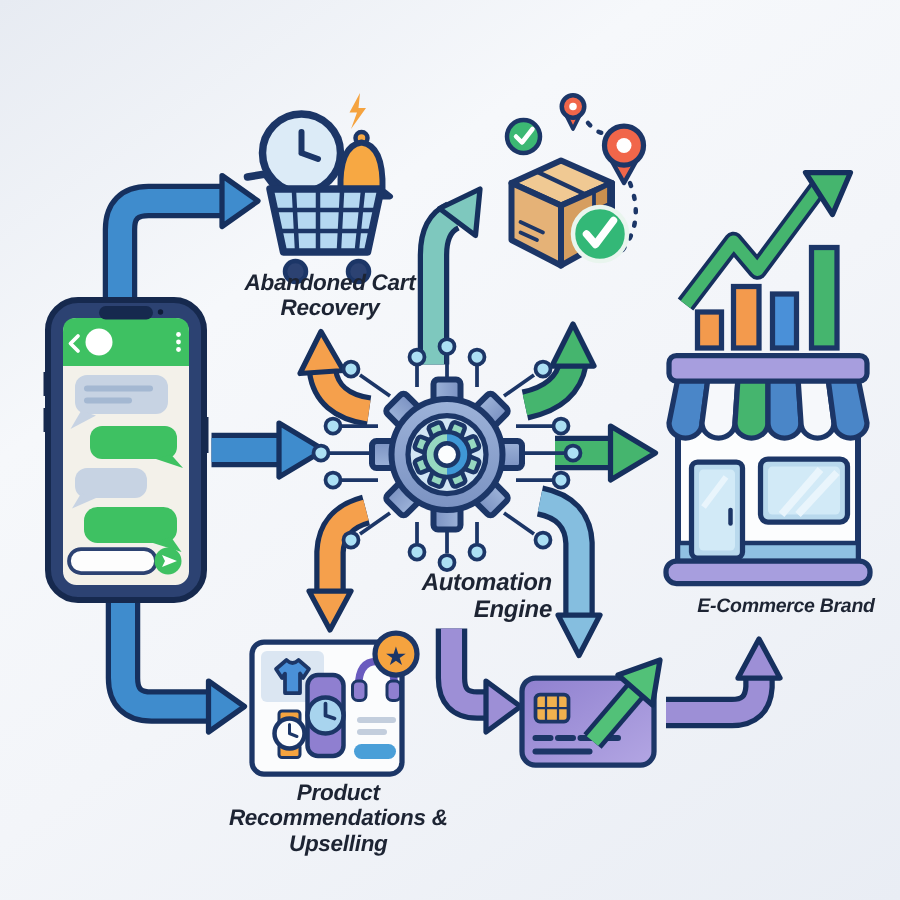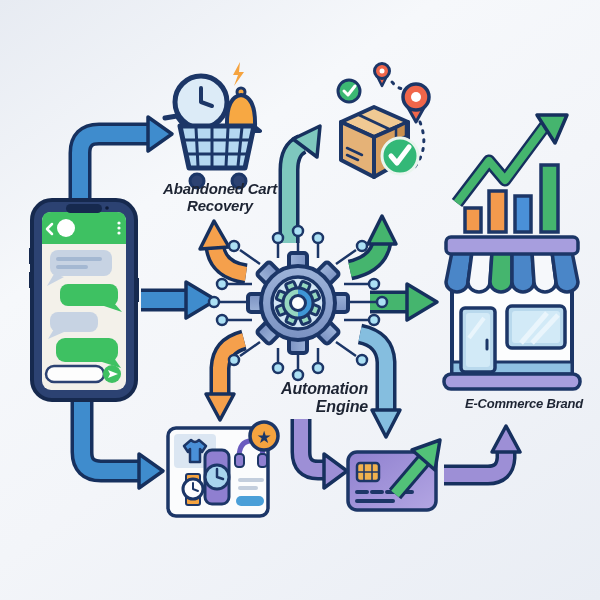--- a/index.html
+++ b/index.html
@@ -360,15 +360,16 @@
   </g>
 </svg>
 
 <div class="label" style="left:130px;top:181px;width:180px;">Abandoned Cart Recovery</div>
 
 
 <div class="label engine" style="left:228px;top:380px;width:140px;">Automation Engine</div>
 
 <div class="label" style="left:437px;top:397px;width:150px;font-size:13px;margin-left:12px;">E-Commerce Brand</div>
 
+<div class="label" style="left:148px;top:521px;width:155px;">Product Recommendations &amp; Upselling</div>
 
 
 </div>
 
 </body></html>

